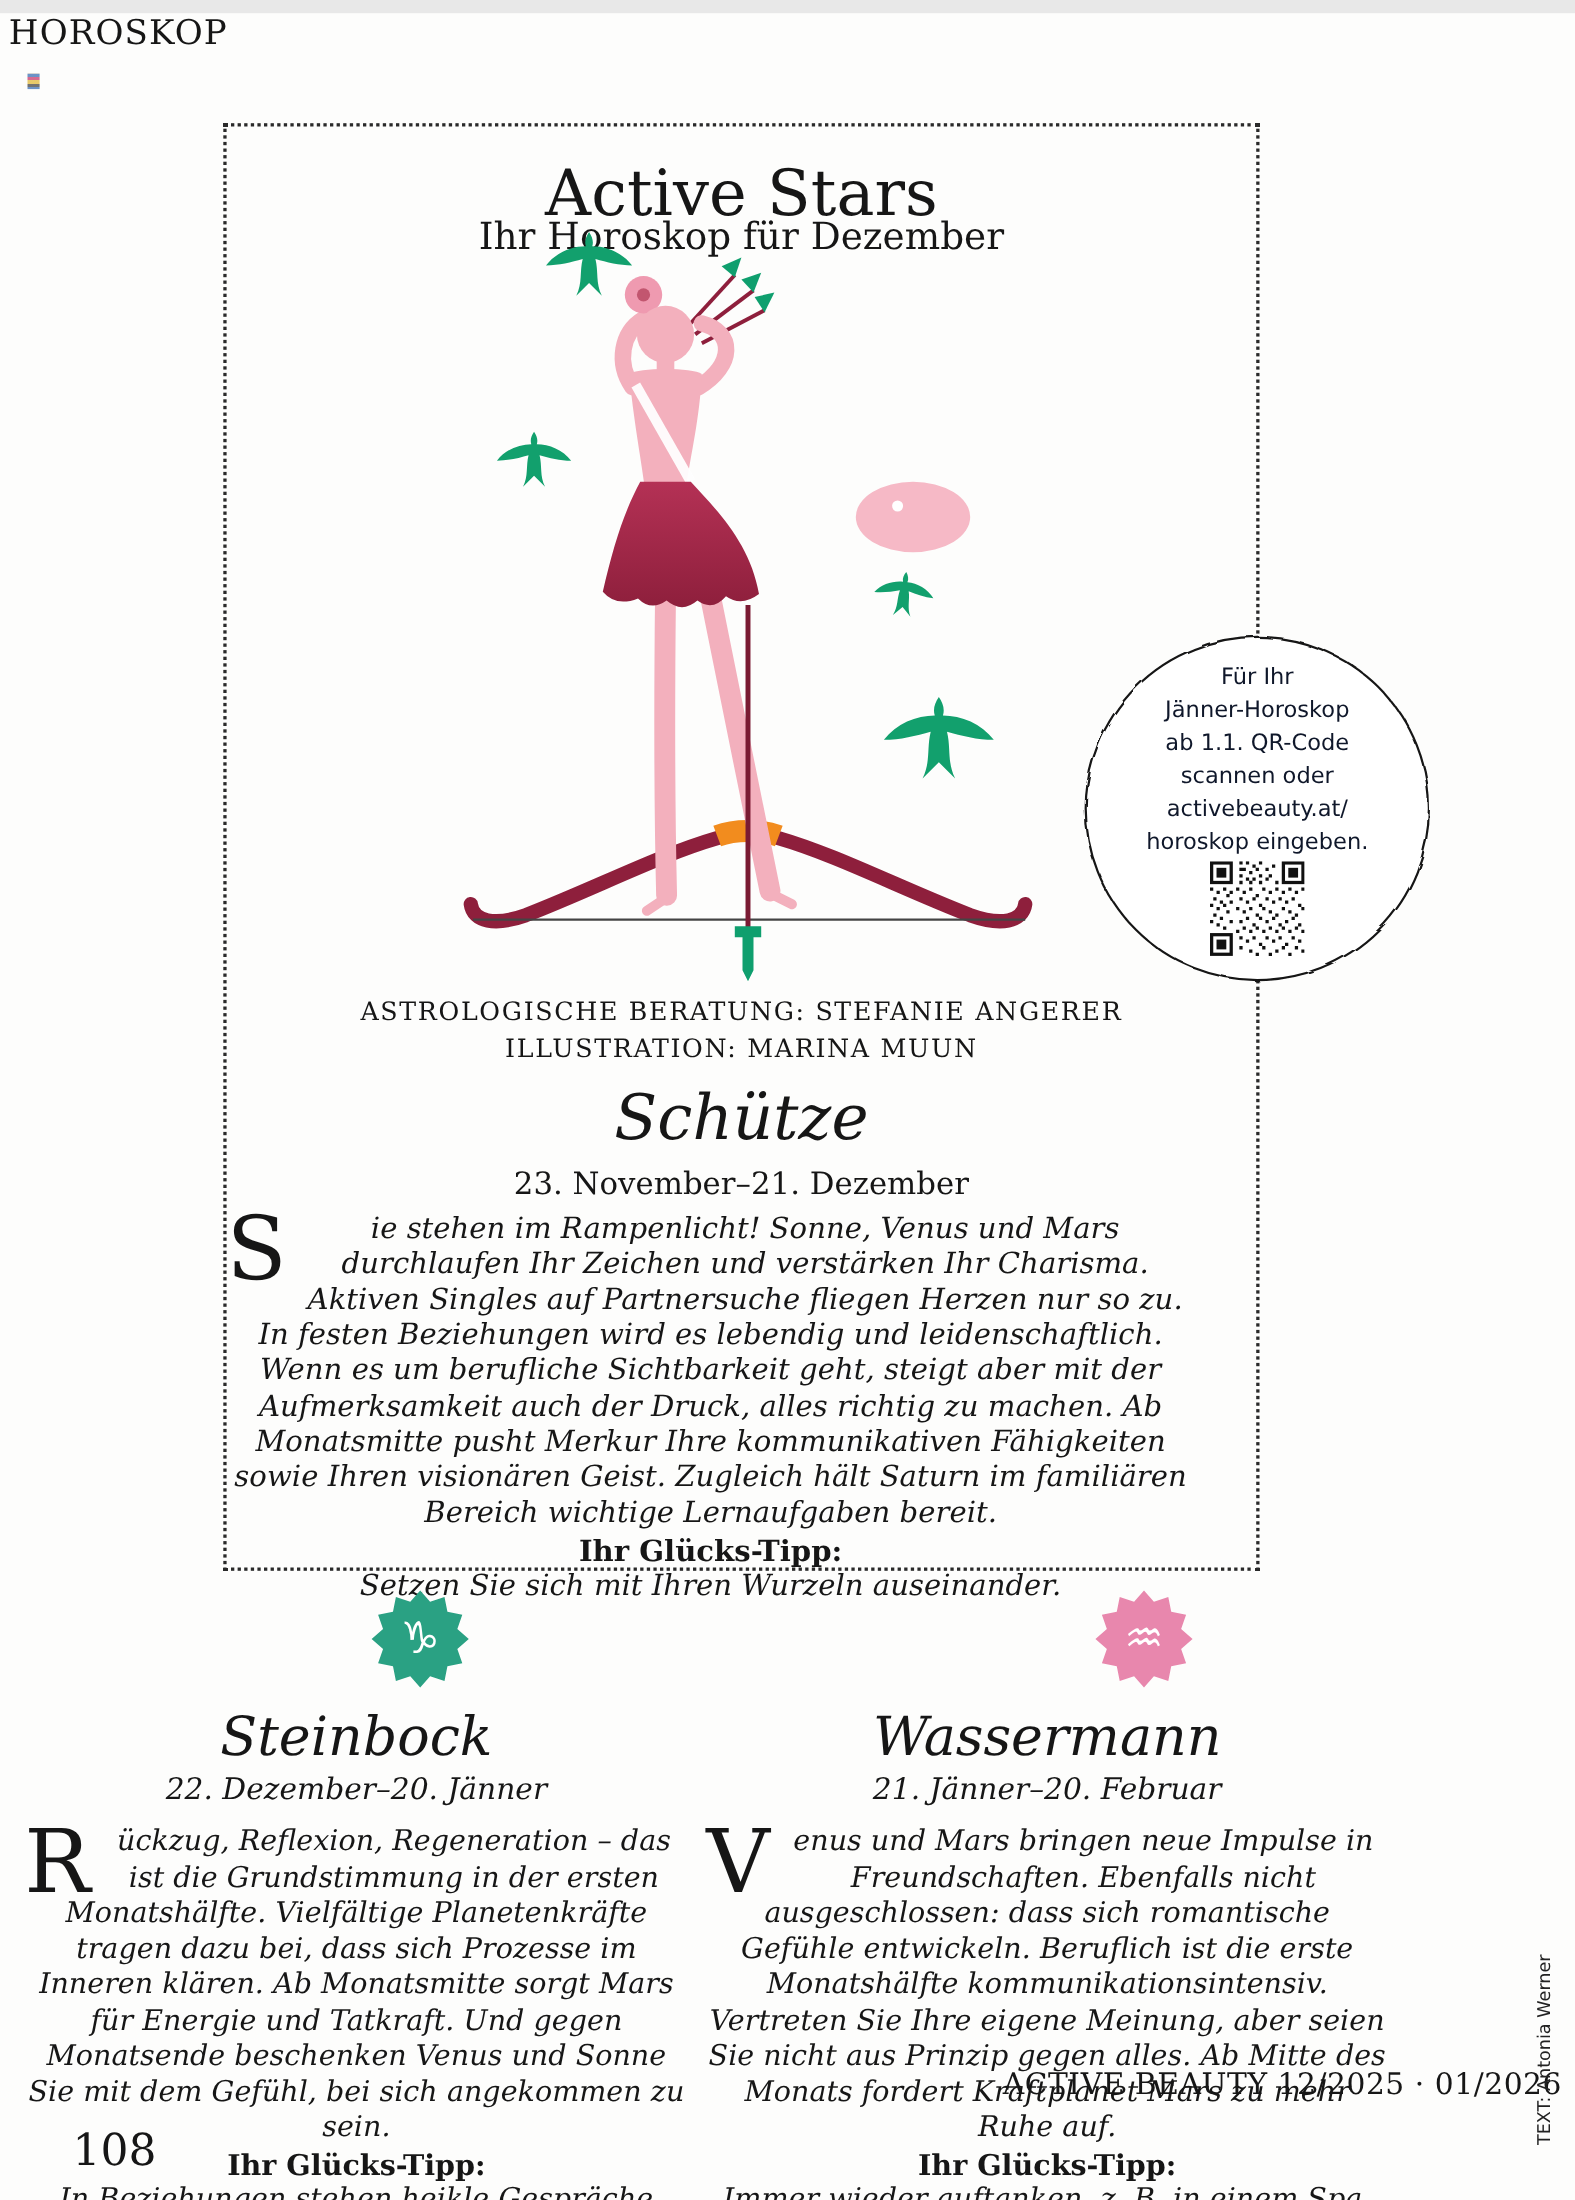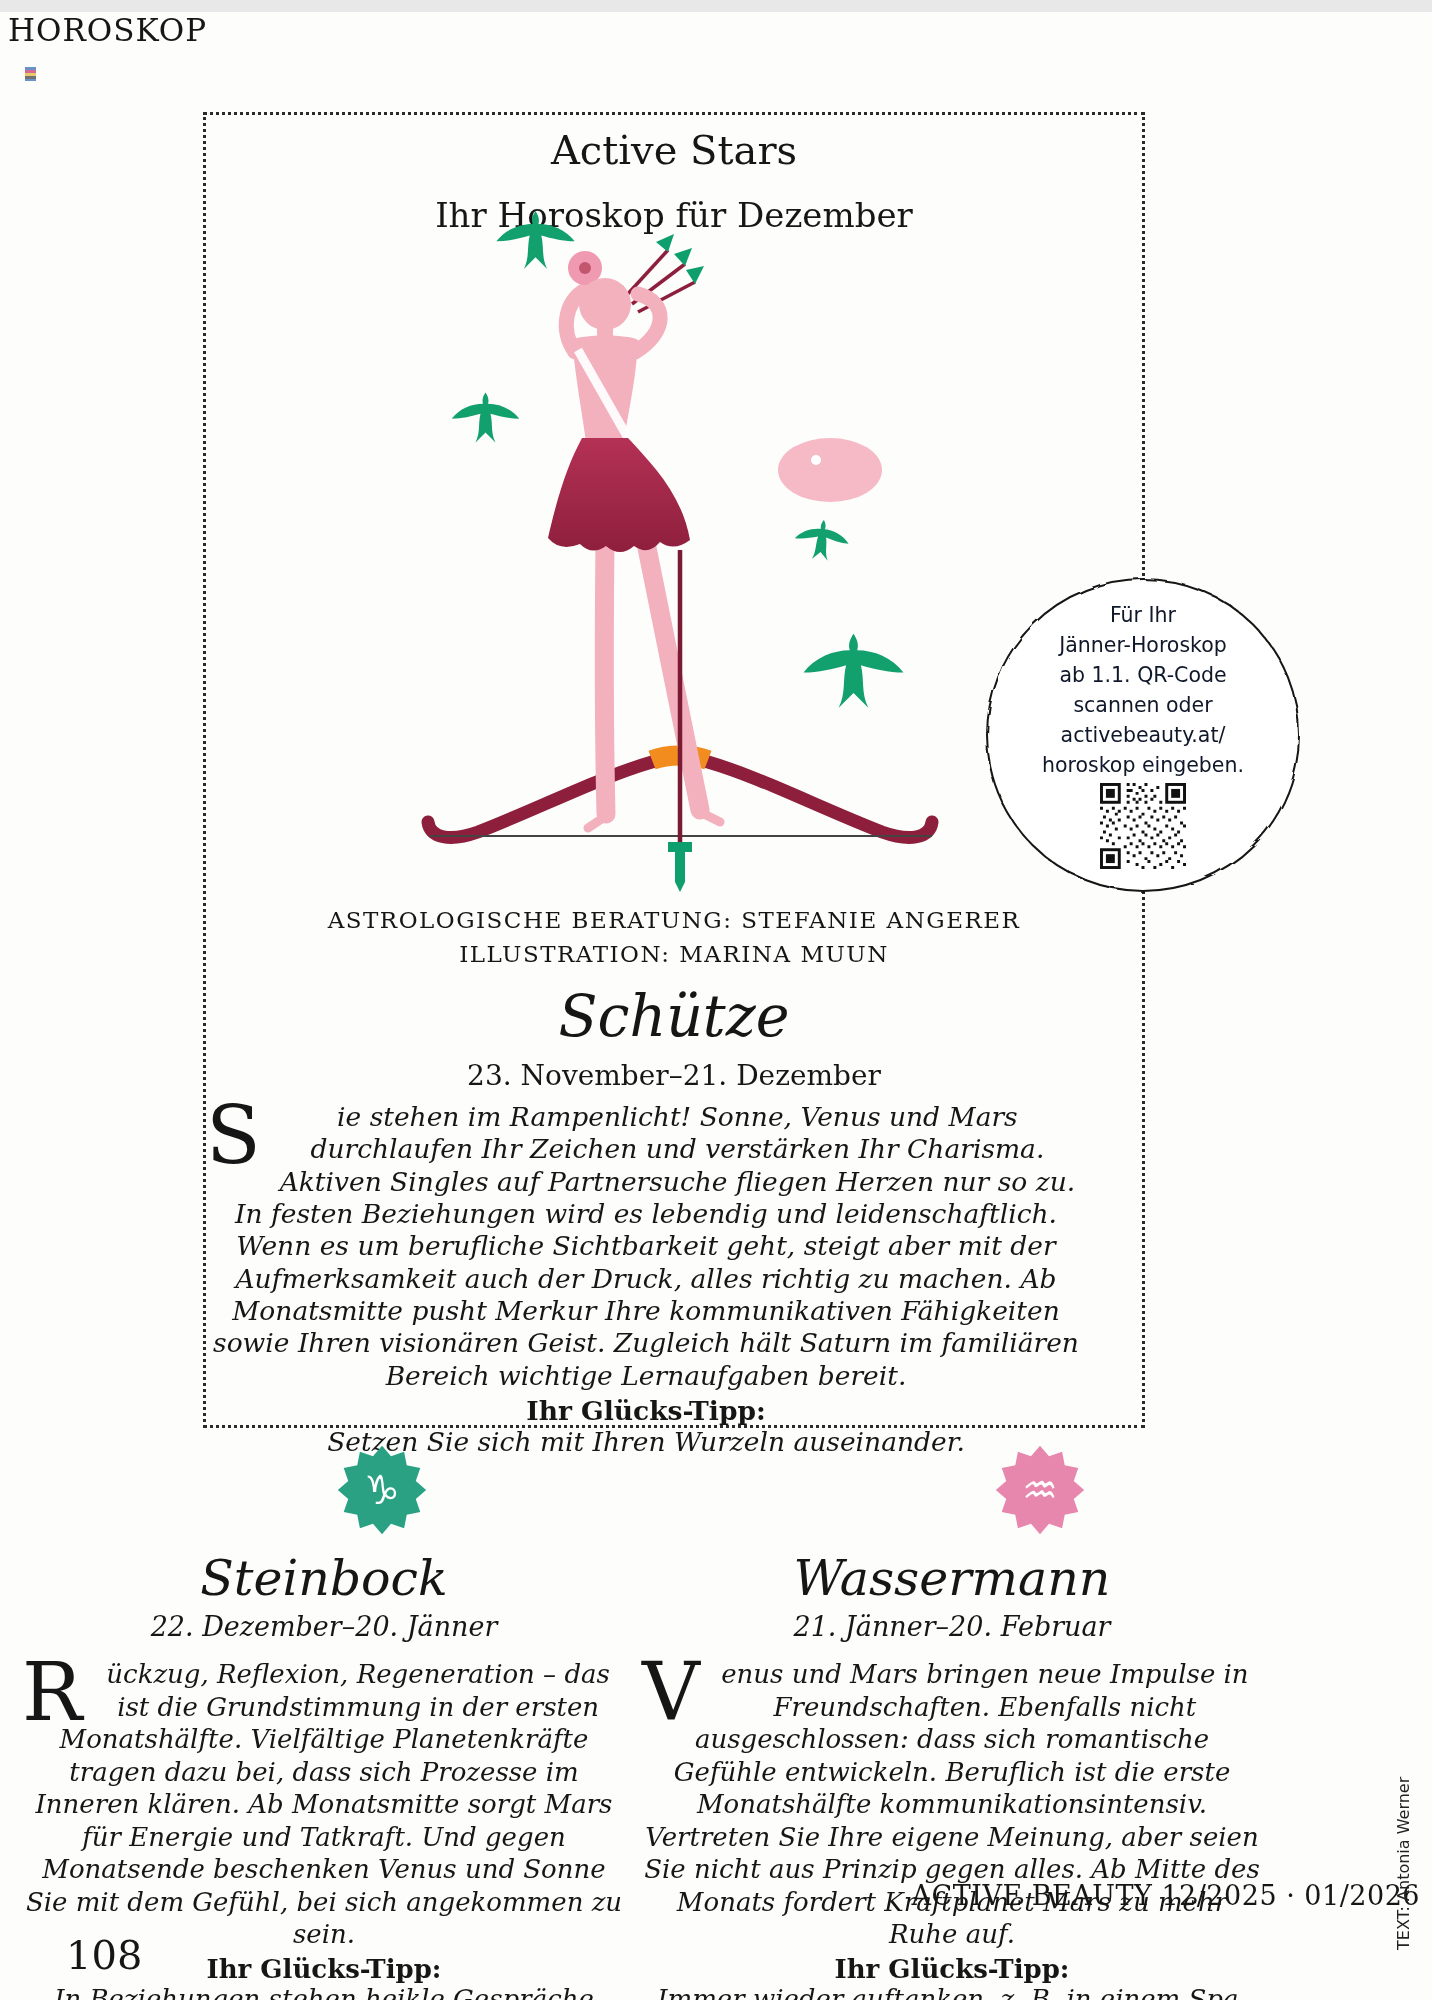--- a/index.html
+++ b/index.html
@@ -4,21 +4,21 @@
 <style>
   html,body{margin:0;padding:0;background:#e8e8e8}
   .page{position:relative;width:1432px;height:2000px;background:#fdfdfc;font-family:"DejaVu Serif",serif;color:#161616;overflow:hidden;margin:12px auto}
 
   .kicker{position:absolute;left:8px;top:0;font-size:31px;letter-spacing:1px}
   .regmark{position:absolute;left:25px;top:55px;width:11px;height:14px;opacity:.75;
     background:repeating-linear-gradient(180deg,#3b6fb5 0 3px,#c9396b 3px 6px,#e0b83a 6px 9px,#444 9px 12px)}
 
   .feature-box{position:absolute;left:203px;top:100px;width:936px;height:1310px;border:3px dotted #2a2a2a}
   .feature-box>div,.feature-box>h1,.feature-box>h2,.feature-box>h3{position:absolute;left:0;right:0;text-align:center;margin:0}
-  .ftitle{top:12px;font-size:40px;font-weight:normal}
+  .ftitle{top:26px;font-size:58px;font-weight:normal}
   .fsub{top:80px;font-size:34px;font-weight:normal}
   .credit{font-size:23px;letter-spacing:1.5px}
   .c1{top:792px}
   .c2{top:826px}
   .signname{top:868px;font-size:57px;font-style:italic;font-weight:normal}
   .signdates{top:944px;font-size:28px;}
   .textflow{position:absolute;top:986px;left:28px;width:880px;text-align:center}
   .bodytext{font-style:italic;font-size:26.5px;line-height:1.22;margin:0}
   .dropcap{float:left;font-style:normal;font-size:80px;line-height:60px;margin:5px 8px 0 0}
   .tiplabel{font-weight:bold;font-size:26.5px;margin-top:3px}

